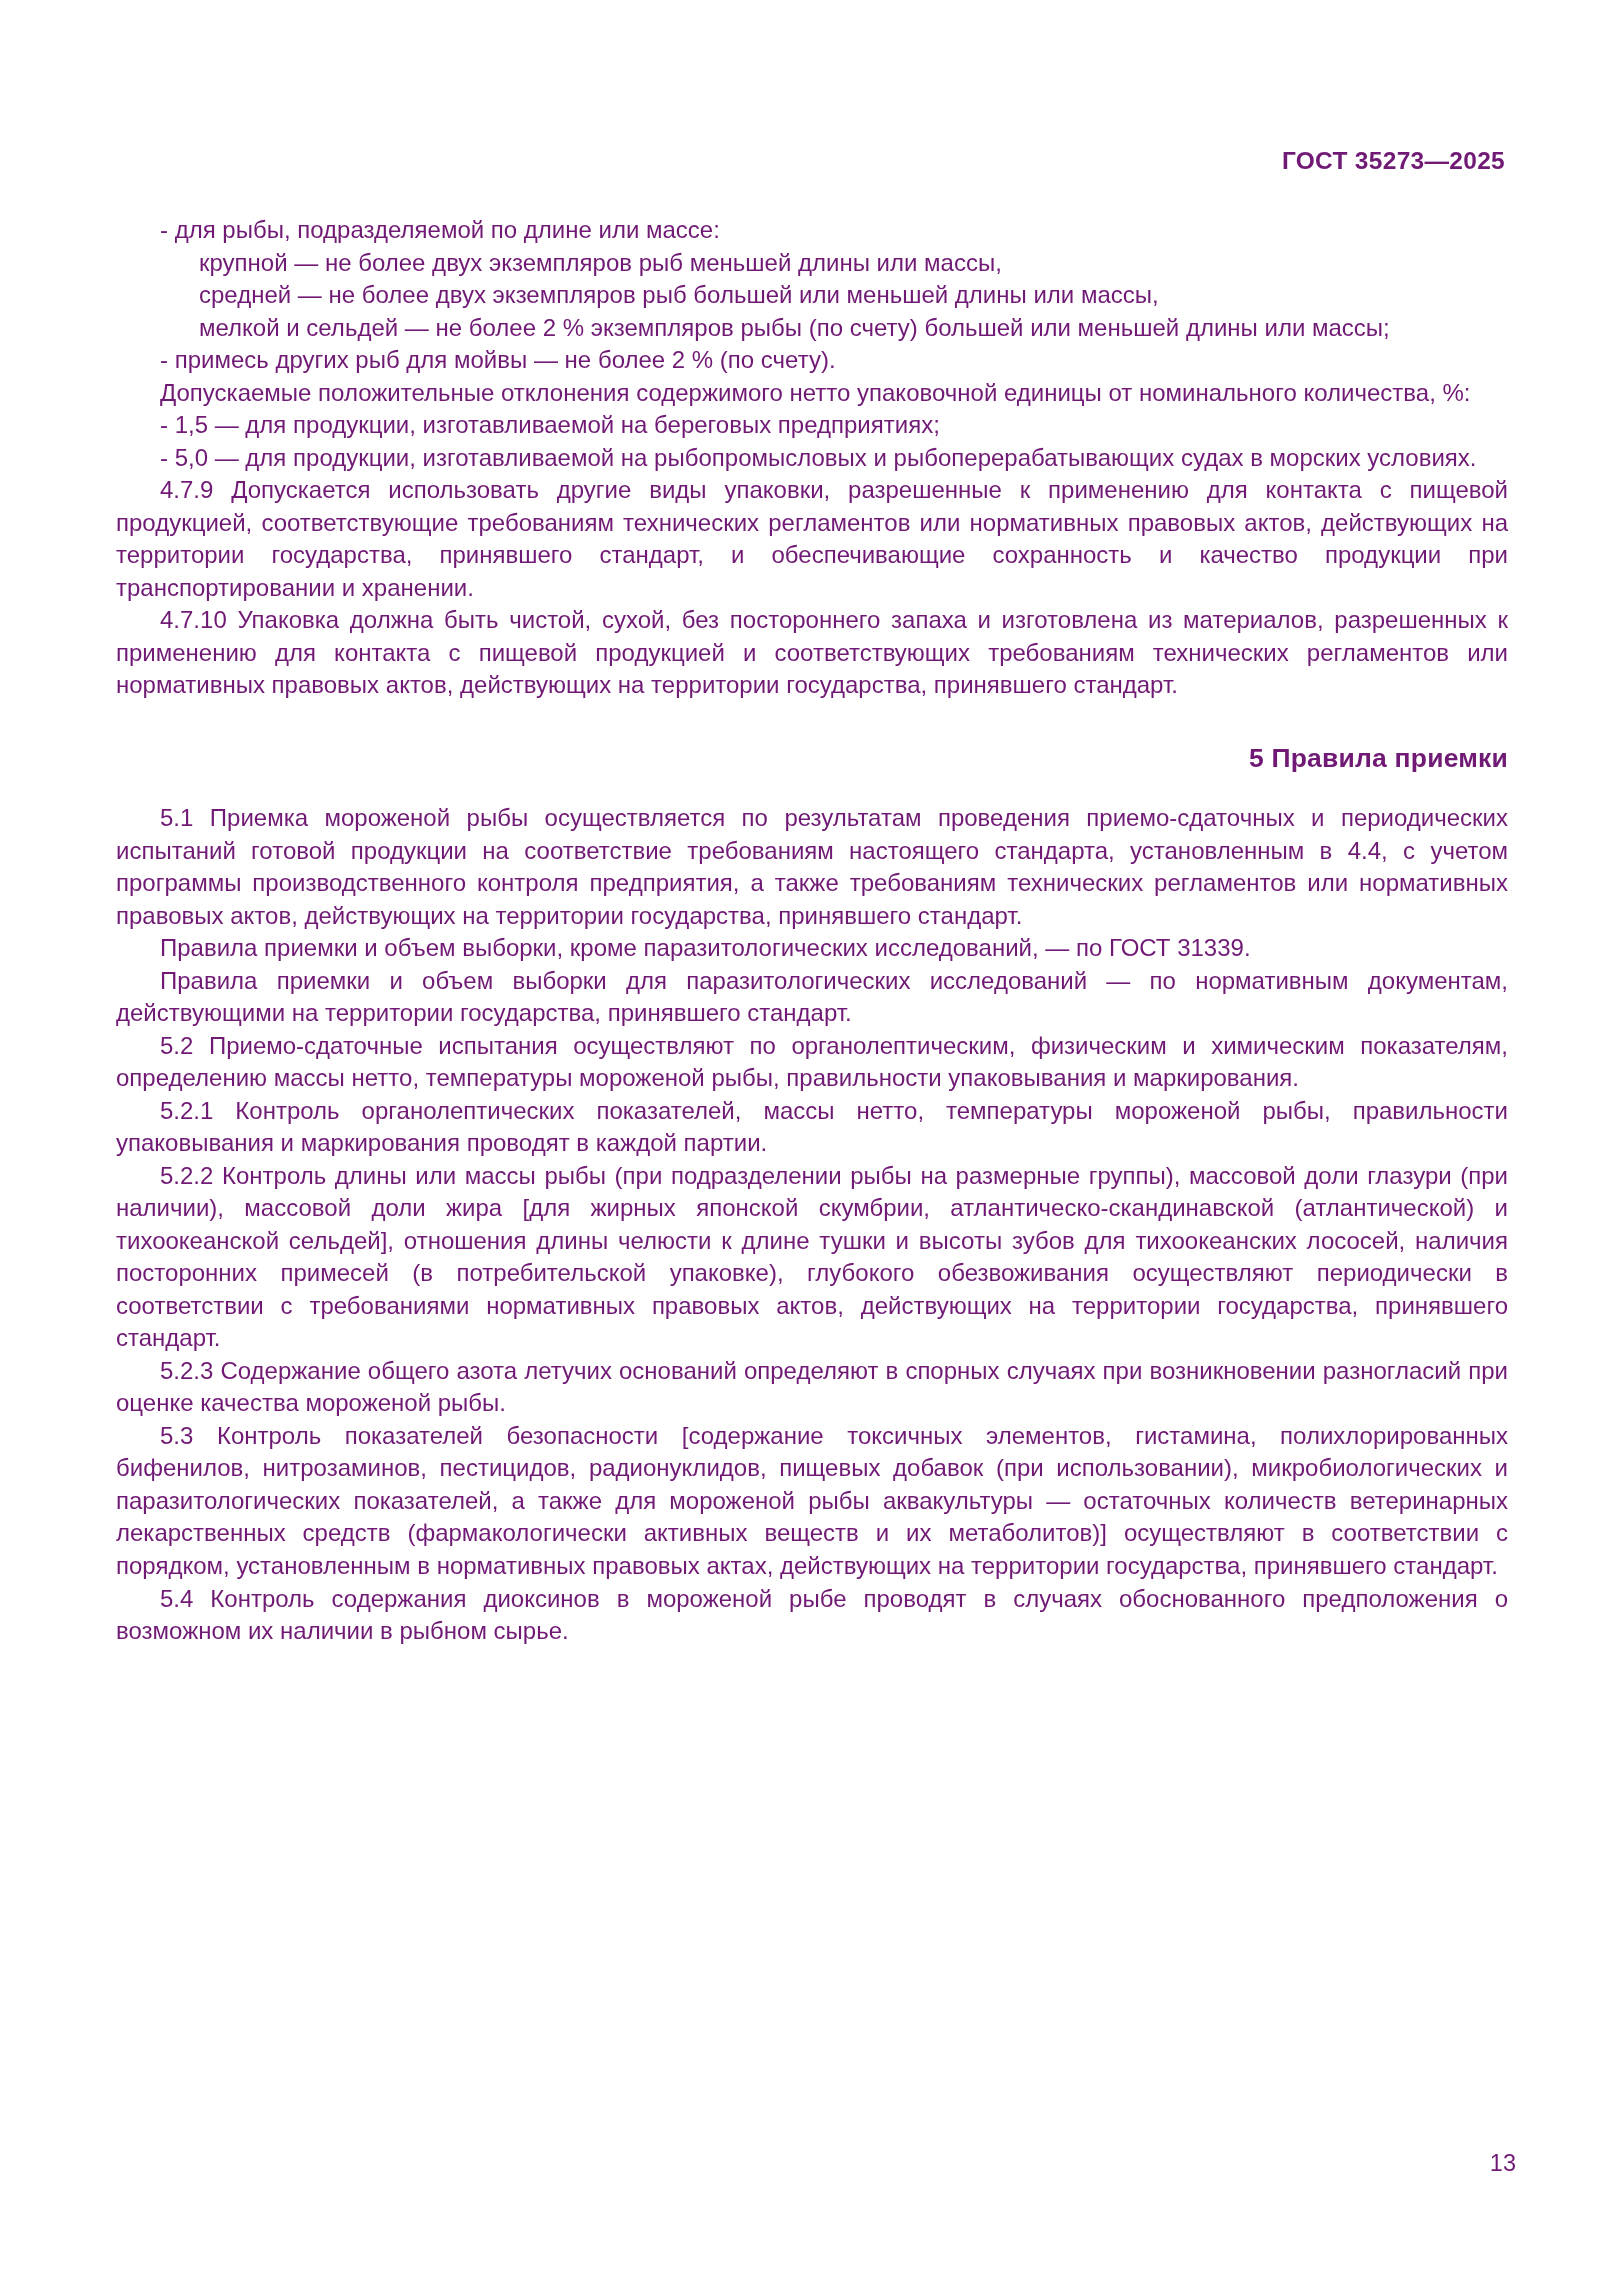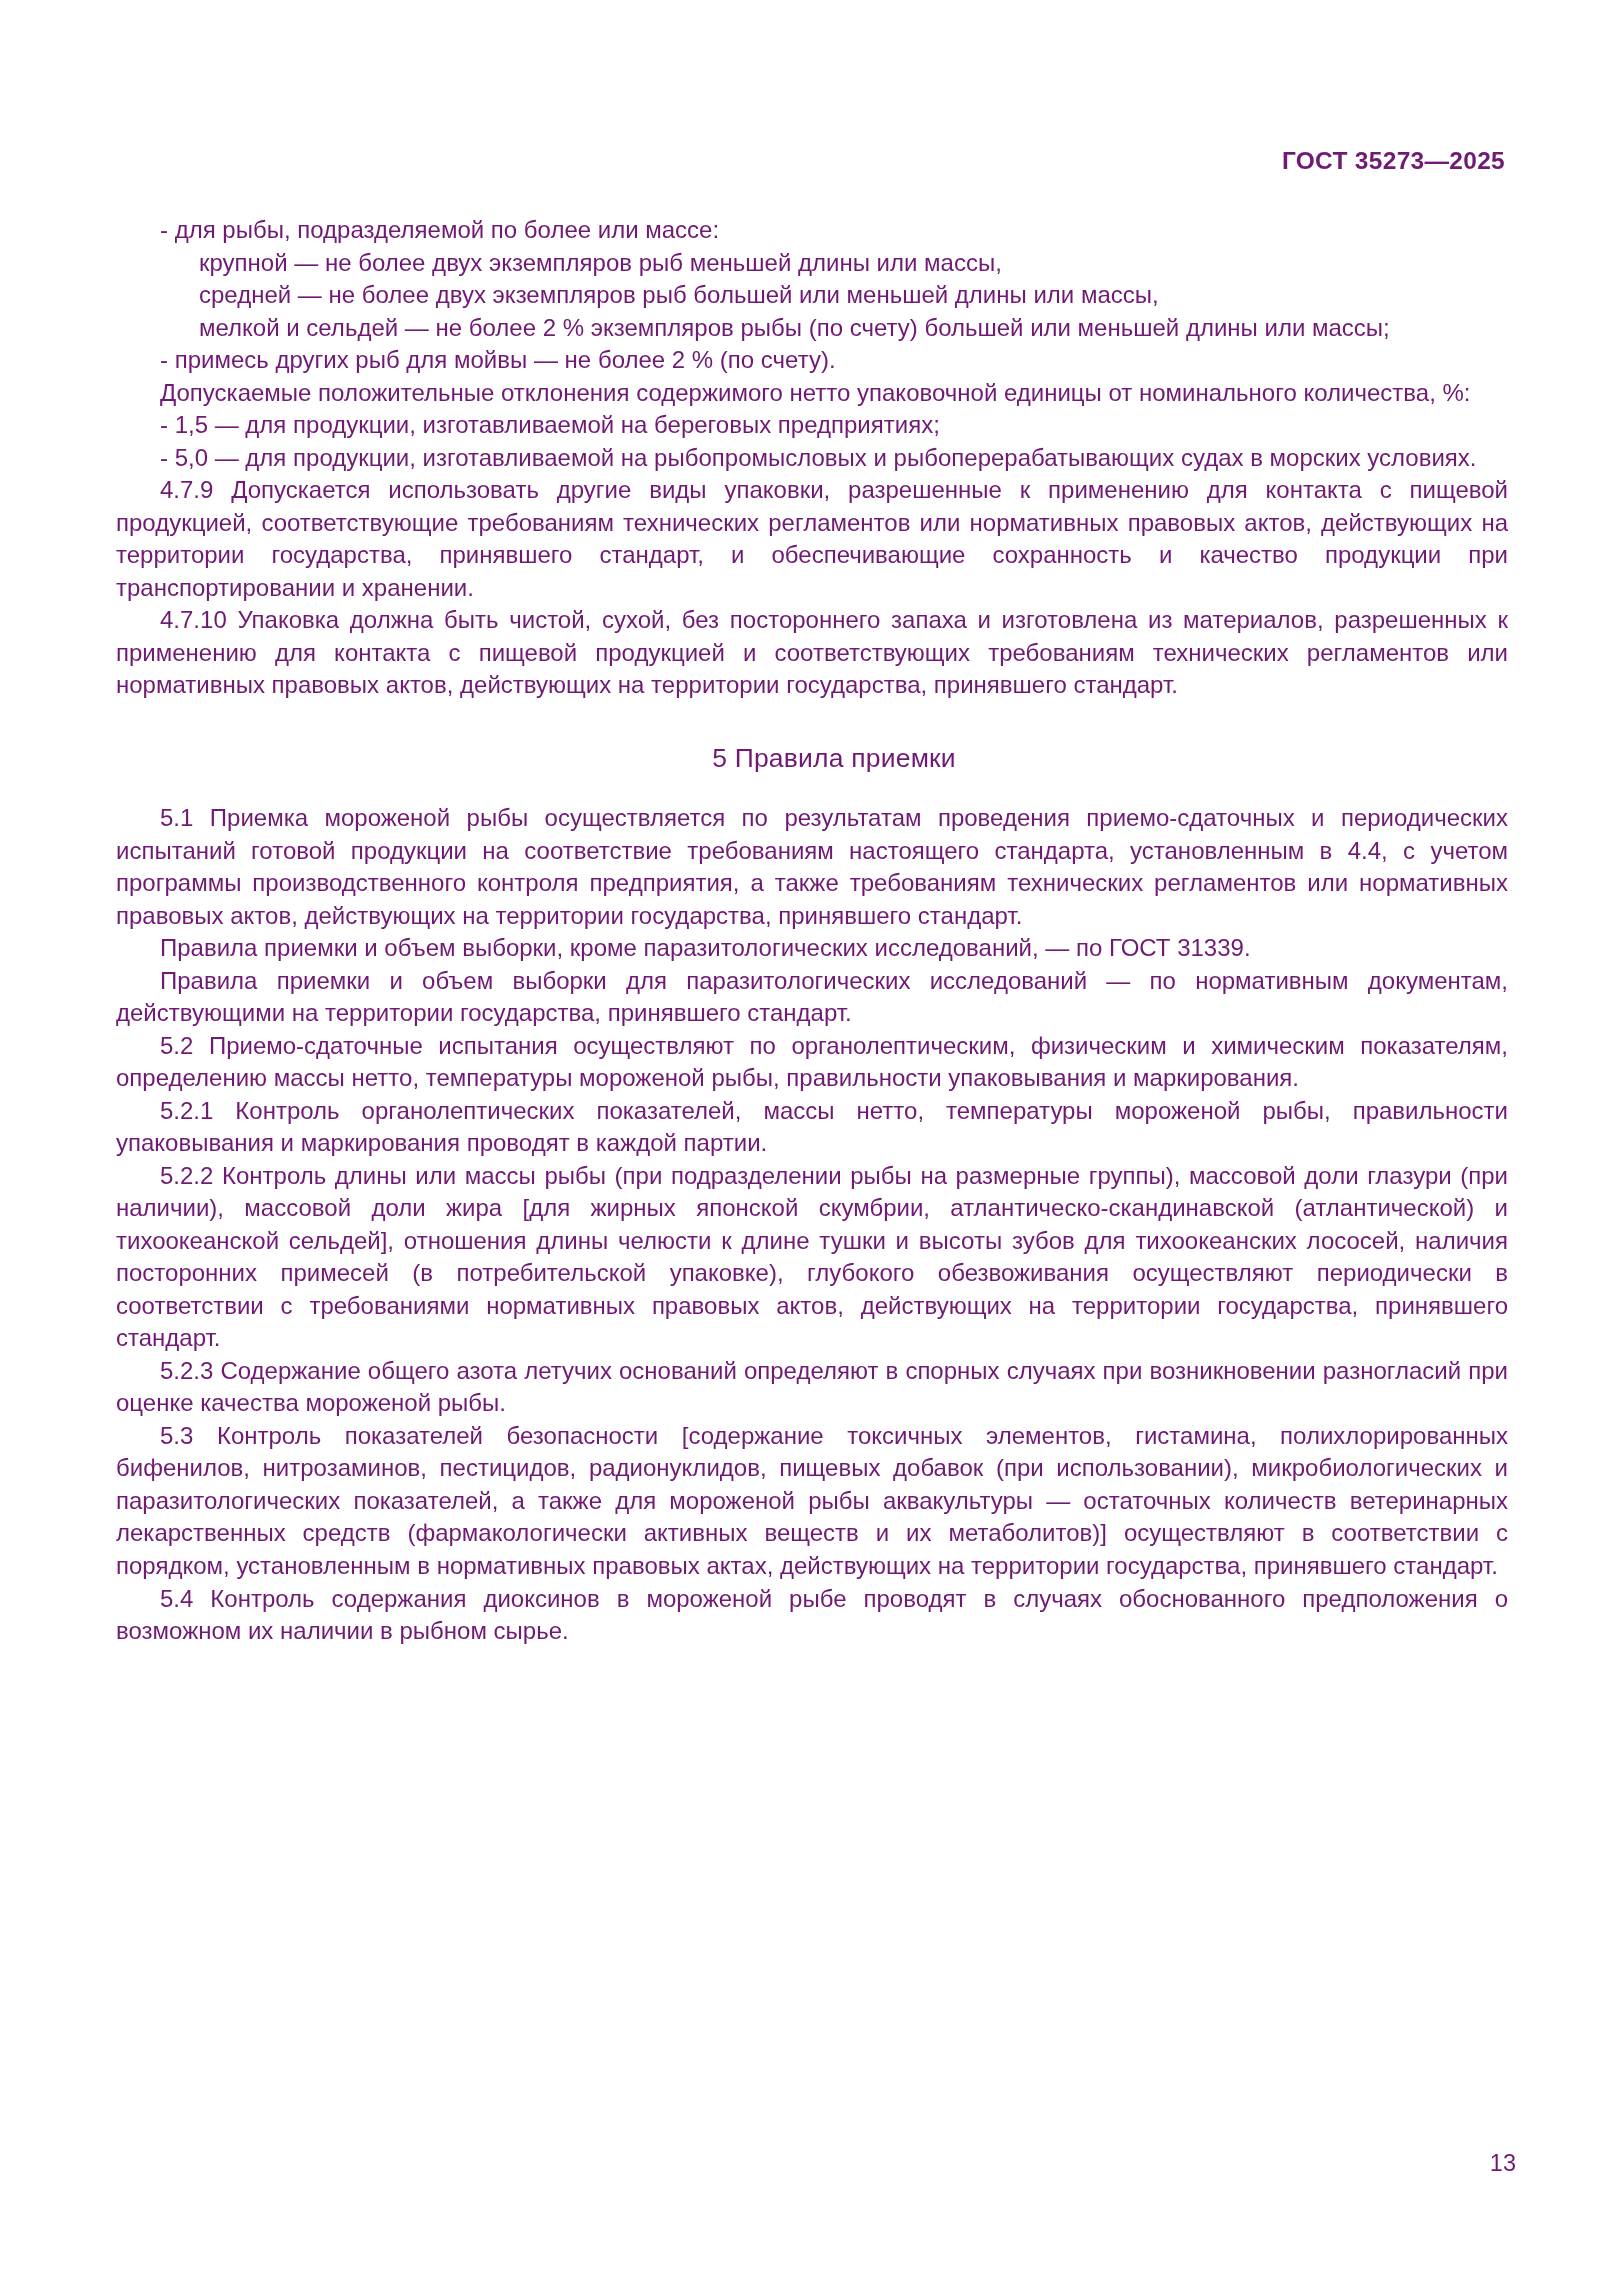--- a/index.html
+++ b/index.html
@@ -43,43 +43,43 @@
     text-indent: 44px;
   }
   .ind2 {
     text-indent: 83px;
   }
   .nojust {
     text-align: left;
   }
   h2.section-title {
     font-size: 26.5px;
-    font-weight: normal;
+    font-weight: bold;
     margin: 39px 0 25.5px 0;
     text-indent: 44px;
-    text-align: center;
+    text-align: right;
     letter-spacing: 0.2px;
   }
   .footer-page-number {
     position: absolute;
     bottom: 116px;
     right: 105px;
     font-size: 23.5px;
   }
 </style>
 </head>
 <body>
 
 <div class="page">
 
   <div class="header">ГОСТ 35273—2025</div>
 
   <div class="content">
 
-    <p class="ind nojust">- для рыбы, подразделяемой по более или массе:</p>
+    <p class="ind nojust">- для рыбы, подразделяемой по длине или массе:</p>
     <p class="ind2 nojust">крупной — не более двух экземпляров рыб меньшей длины или массы,</p>
     <p class="ind2 nojust">средней — не более двух экземпляров рыб большей или меньшей длины или массы,</p>
     <p class="ind2">мелкой и сельдей — не более 2 % экземпляров рыбы (по счету) большей или меньшей длины или массы;</p>
     <p class="ind nojust">- примесь других рыб для мойвы — не более 2 % (по счету).</p>
     <p class="ind">Допускаемые положительные отклонения содержимого нетто упаковочной единицы от номинального количества, %:</p>
     <p class="ind nojust">- 1,5 — для продукции, изготавливаемой на береговых предприятиях;</p>
     <p class="ind">- 5,0 — для продукции, изготавливаемой на рыбопромысловых и рыбоперерабатывающих судах в морских условиях.</p>
     <p class="ind">4.7.9 Допускается использовать другие виды упаковки, разрешенные к применению для контакта с пищевой продукцией, соответствующие требованиям технических регламентов или нормативных правовых актов, действующих на территории государства, принявшего стандарт, и обеспечивающие сохранность и качество продукции при транспортировании и хранении.</p>
     <p class="ind">4.7.10 Упаковка должна быть чистой, сухой, без постороннего запаха и изготовлена из материалов, разрешенных к применению для контакта с пищевой продукцией и соответствующих требованиям технических регламентов или нормативных правовых актов, действующих на территории государства, принявшего стандарт.</p>
 

